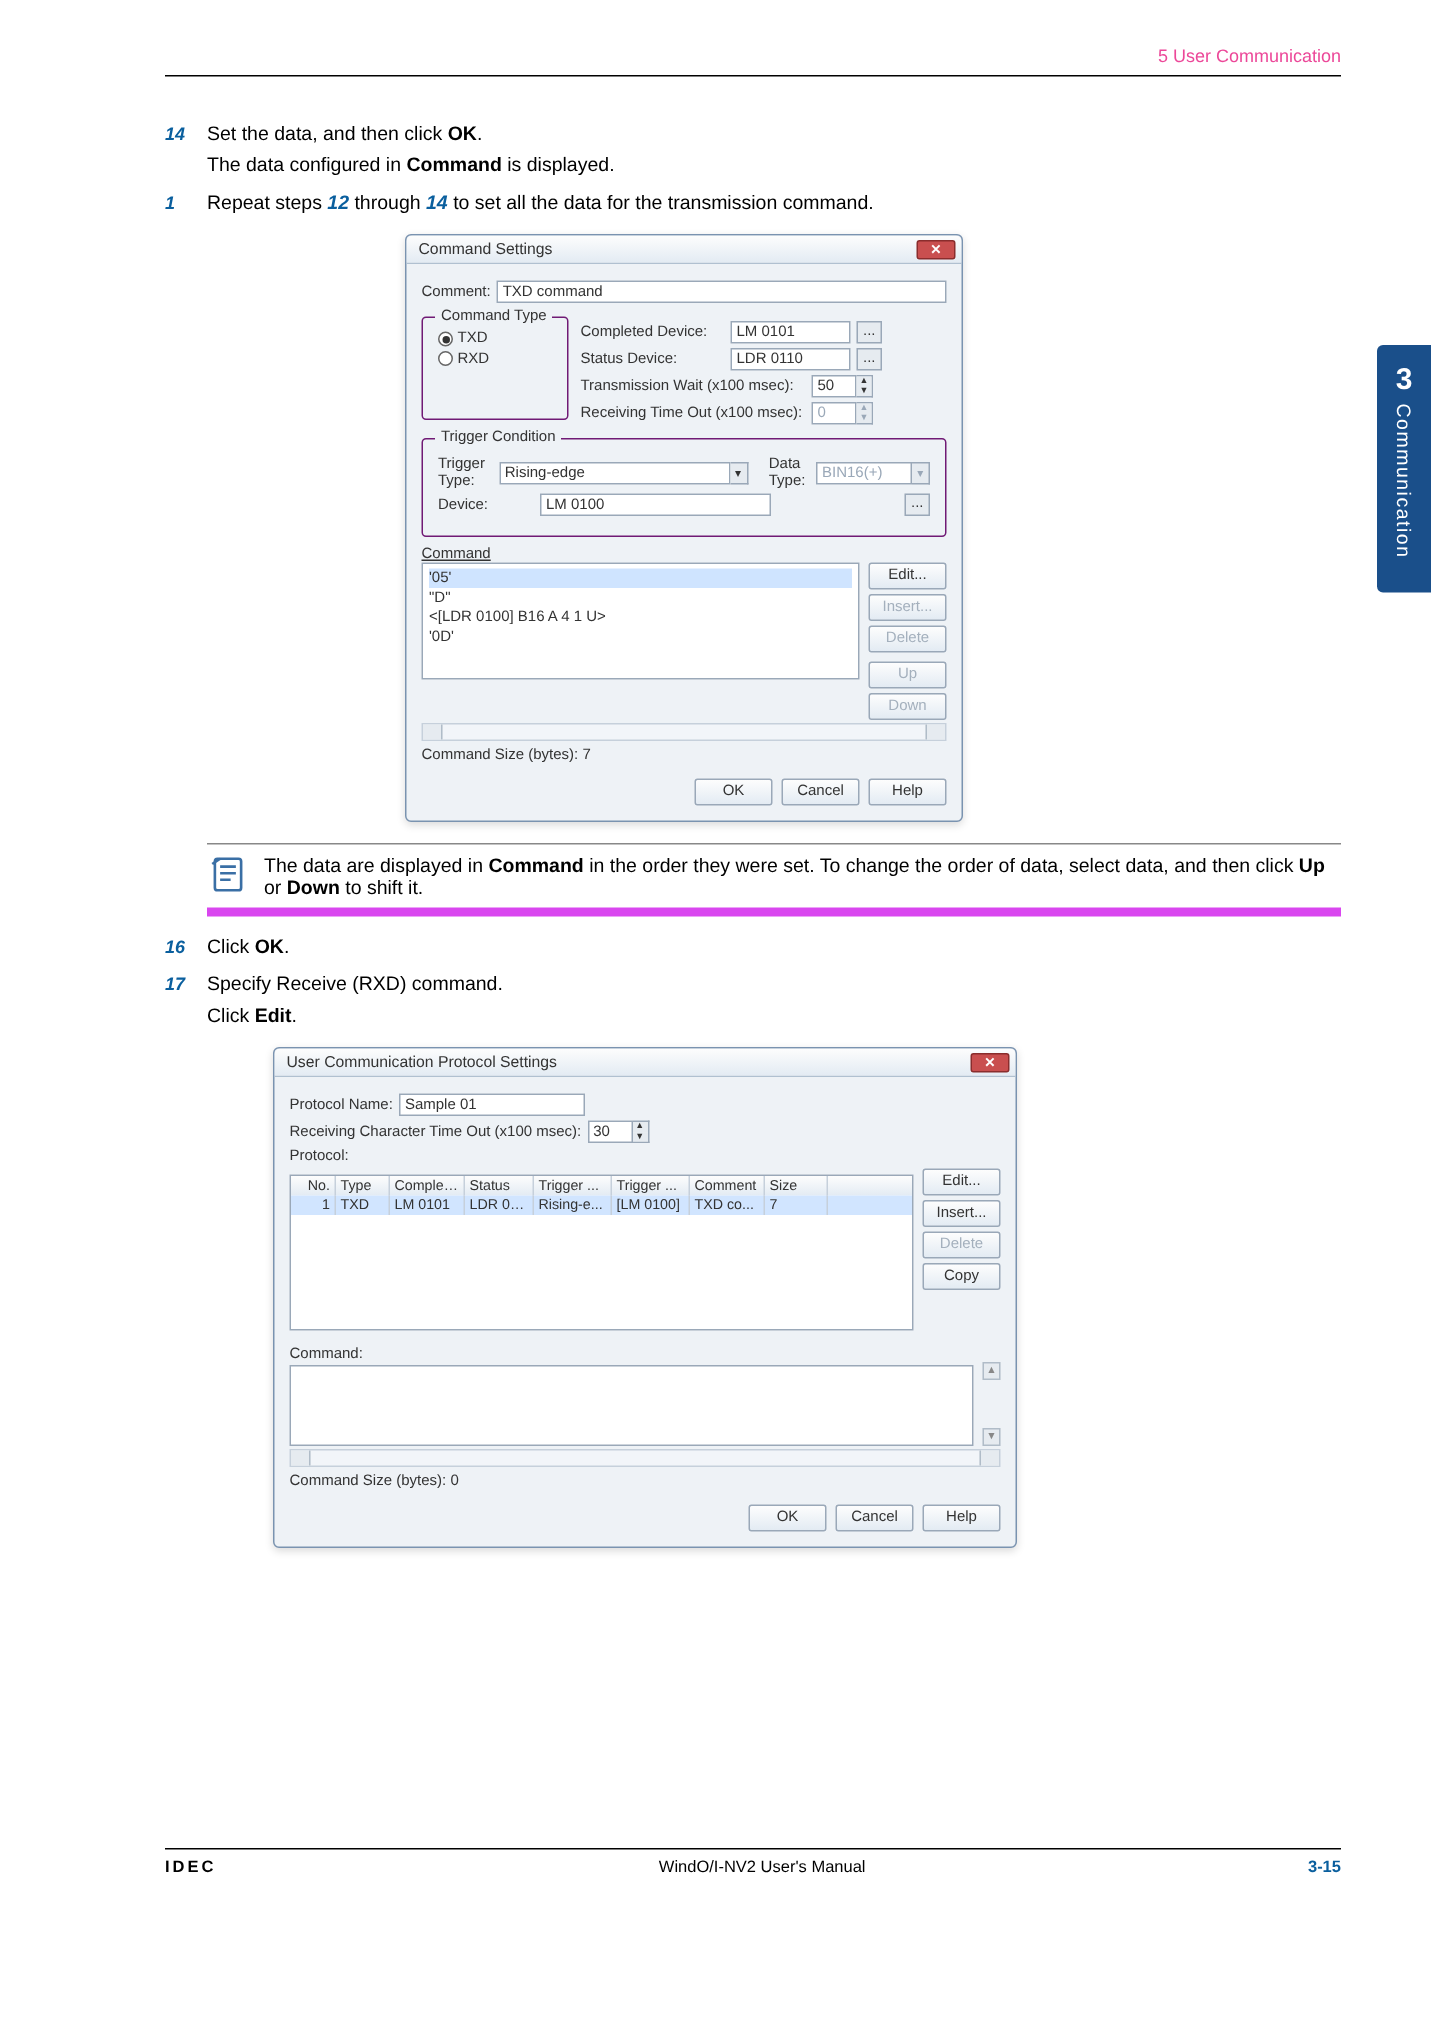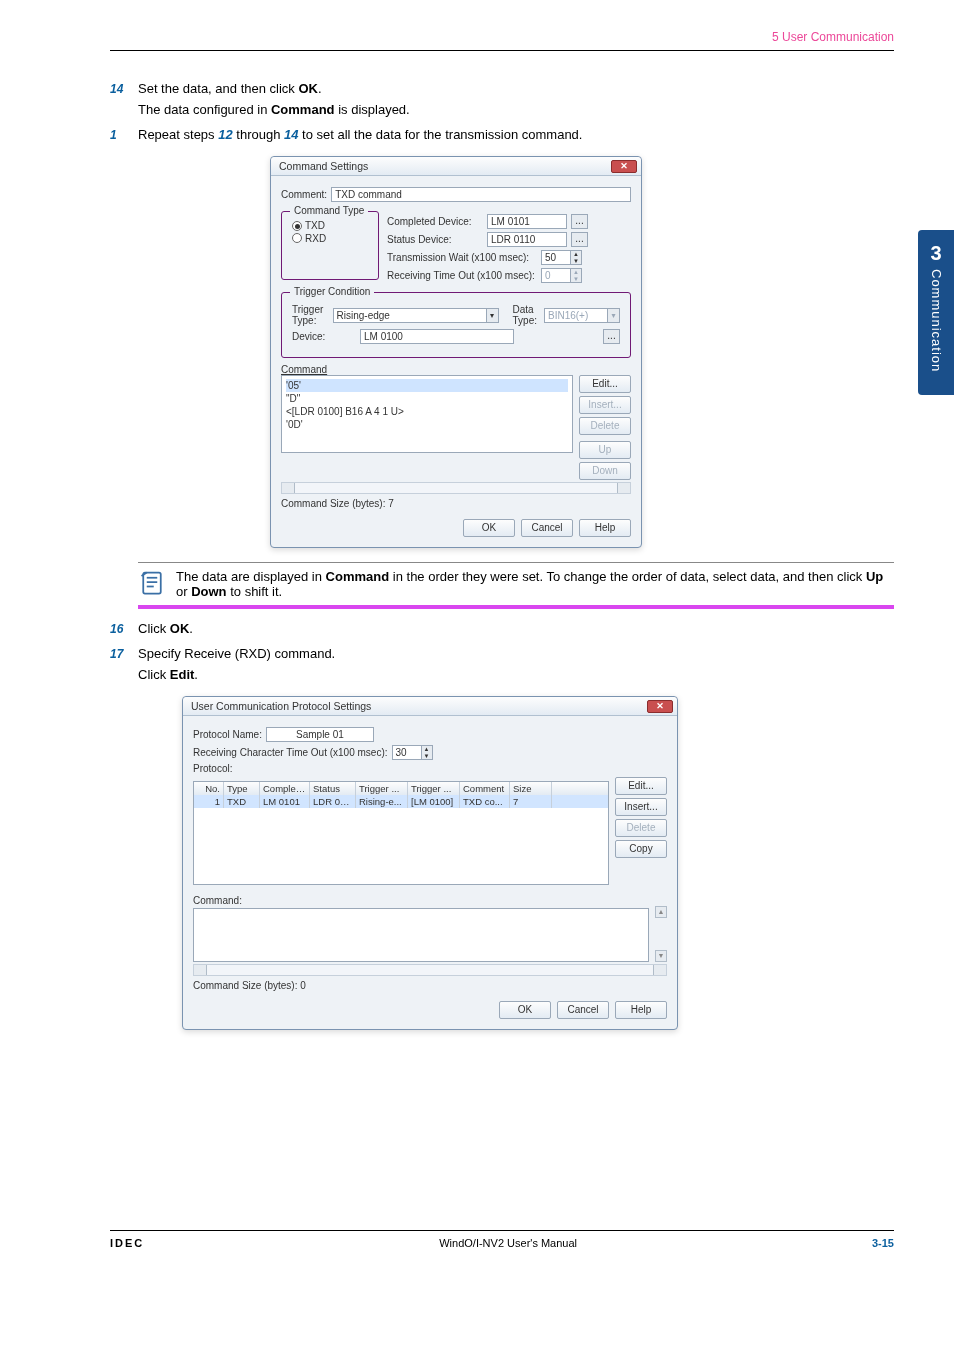--- a/index.html
+++ b/index.html
@@ -114,21 +114,21 @@
   .inp {
     background: #fff;
     border: 1px solid #9aa8b8;
     height: 15px;
     padding: 0 3px;
     font-size: 10px;
     line-height: 13px;
   }
   .inp.sm { width: 64px; }
   .inp.md { width: 80px; }
-  .inp.lg { width: 108px; text-align: center; }
+  .inp.lg { width: 124px; }
   .inp.xl { width: 154px; }
   .inp.num { width: 30px; }
   .dots-btn {
     width: 17px; height: 15px;
     border: 1px solid #9aa8b8;
     background: #e6ebf0;
     text-align: center;
     line-height: 11px;
     font-size: 10px;
   }
@@ -214,21 +214,21 @@
   .pbody {
     height: 76px;
   }
   .sel-row { background:#d1e5ff; }
   .note-box {
     display:flex;
     gap:10px;
     margin: 10px 0 12px 28px;
     align-items:flex-start;
     border-top:1px solid #888;
-    border-bottom:4px solid #d946ef;
+    border-bottom:6px solid #d946ef;
     padding:6px 0;
   }
   .note-icon {
     width: 28px; height: 28px;
     flex: 0 0 28px;
   }
   .note-icon svg { width:100%; height:100%; }
   .cmd-area { display:flex; gap:6px; }
   .cmd-area .cmd-list { flex:1; }
   .up-down { display:flex; flex-direction:column; gap:3px; margin-top:3px;}

